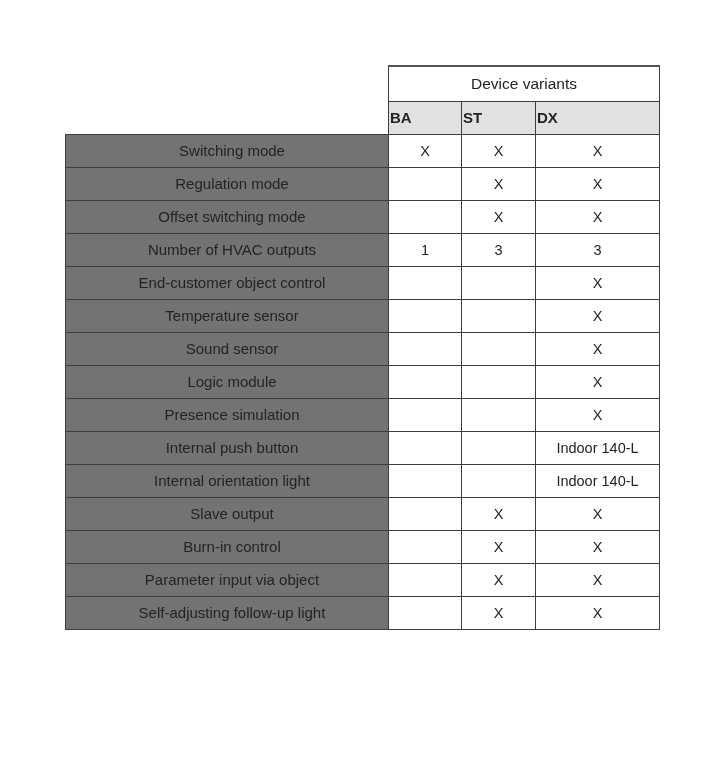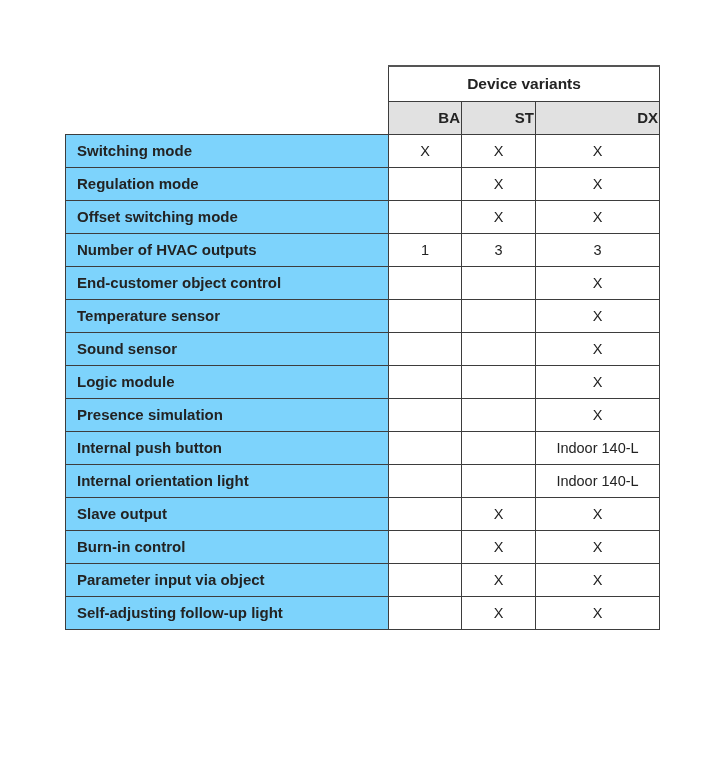--- a/index.html
+++ b/index.html
@@ -39,42 +39,41 @@
     overflow: hidden;
     white-space: nowrap;
   }
   .blank-cell {
     border: none;
     background: #ffffff;
   }
   th.group-header {
     height: 35px;
     background: #ffffff;
-    font-weight: bold;
+    font-weight: normal;
     font-size: 15.5px;
     text-align: center;
     vertical-align: middle;
     border-top-color: #555555;
     border-top-width: 2px;
   }
   th.col-header {
     height: 33px;
     background: #e1e1e1;
     font-weight: bold;
     font-size: 15px;
-    text-align: right;
+    text-align: left;
     vertical-align: middle;
   }
   td.label-cell {
     height: 33px;
     padding-left: 11px;
-    text-align: left;
+    text-align: center;
     vertical-align: middle;
-    background: #7dd3fc;
-    font-weight: bold;
+    background: #737373;
   }
   td.value-cell {
     height: 33px;
     text-align: center;
     vertical-align: middle;
     background: #ffffff;
     font-size: 14.5px;
   }
 </style>
 </head>

